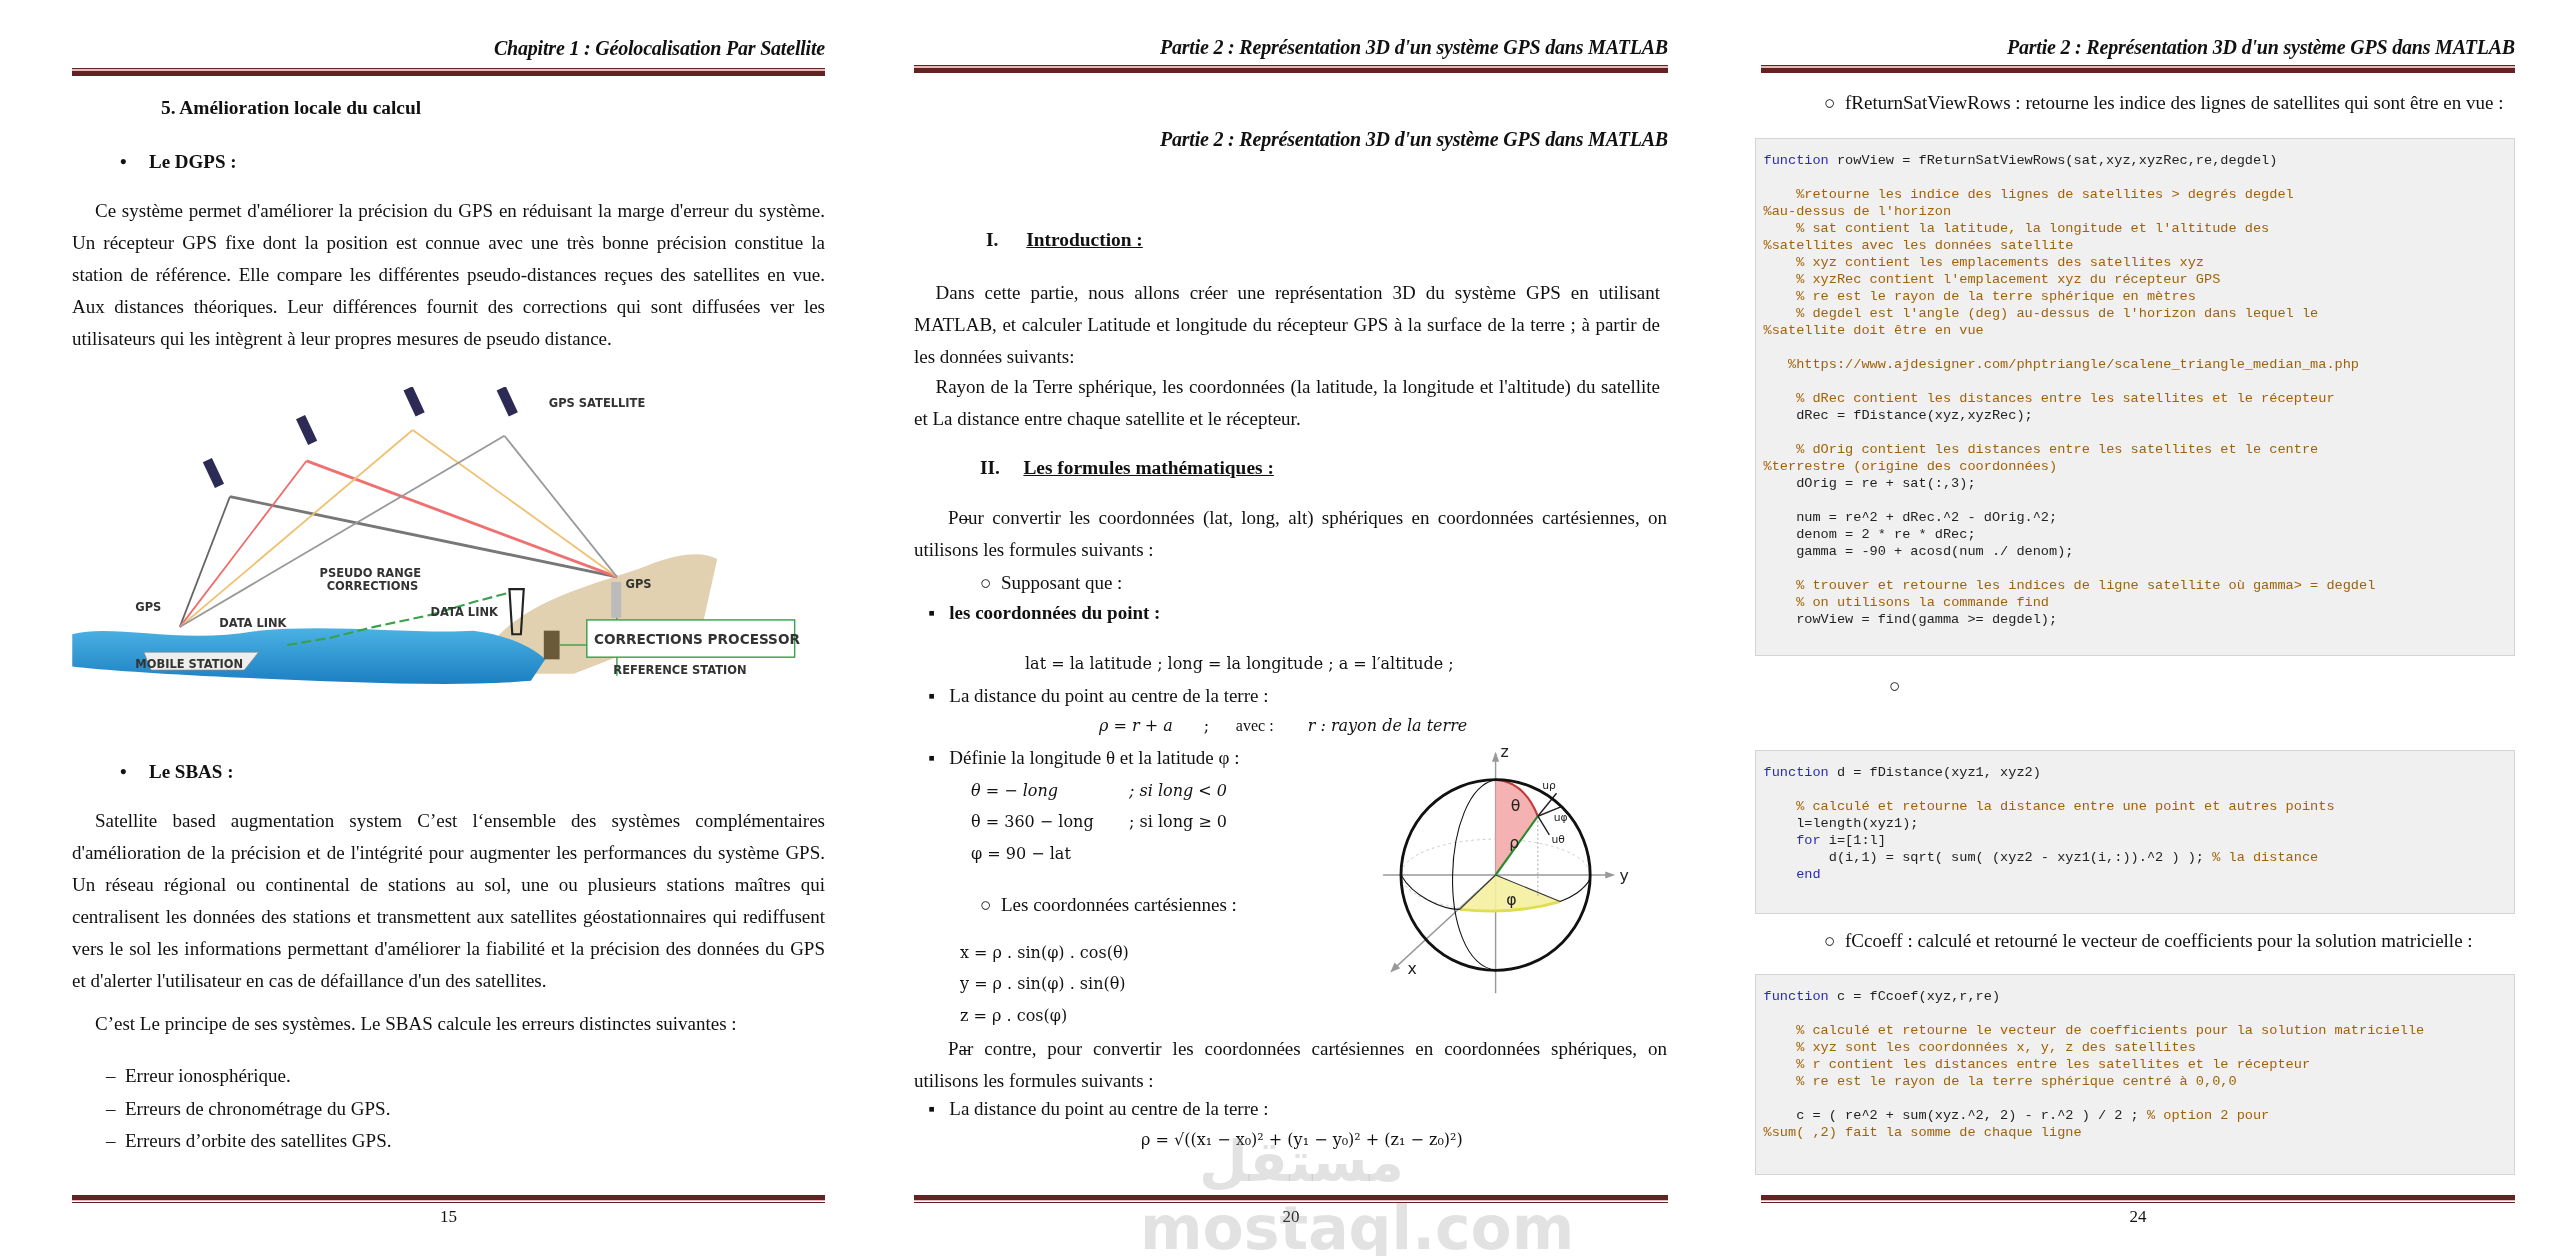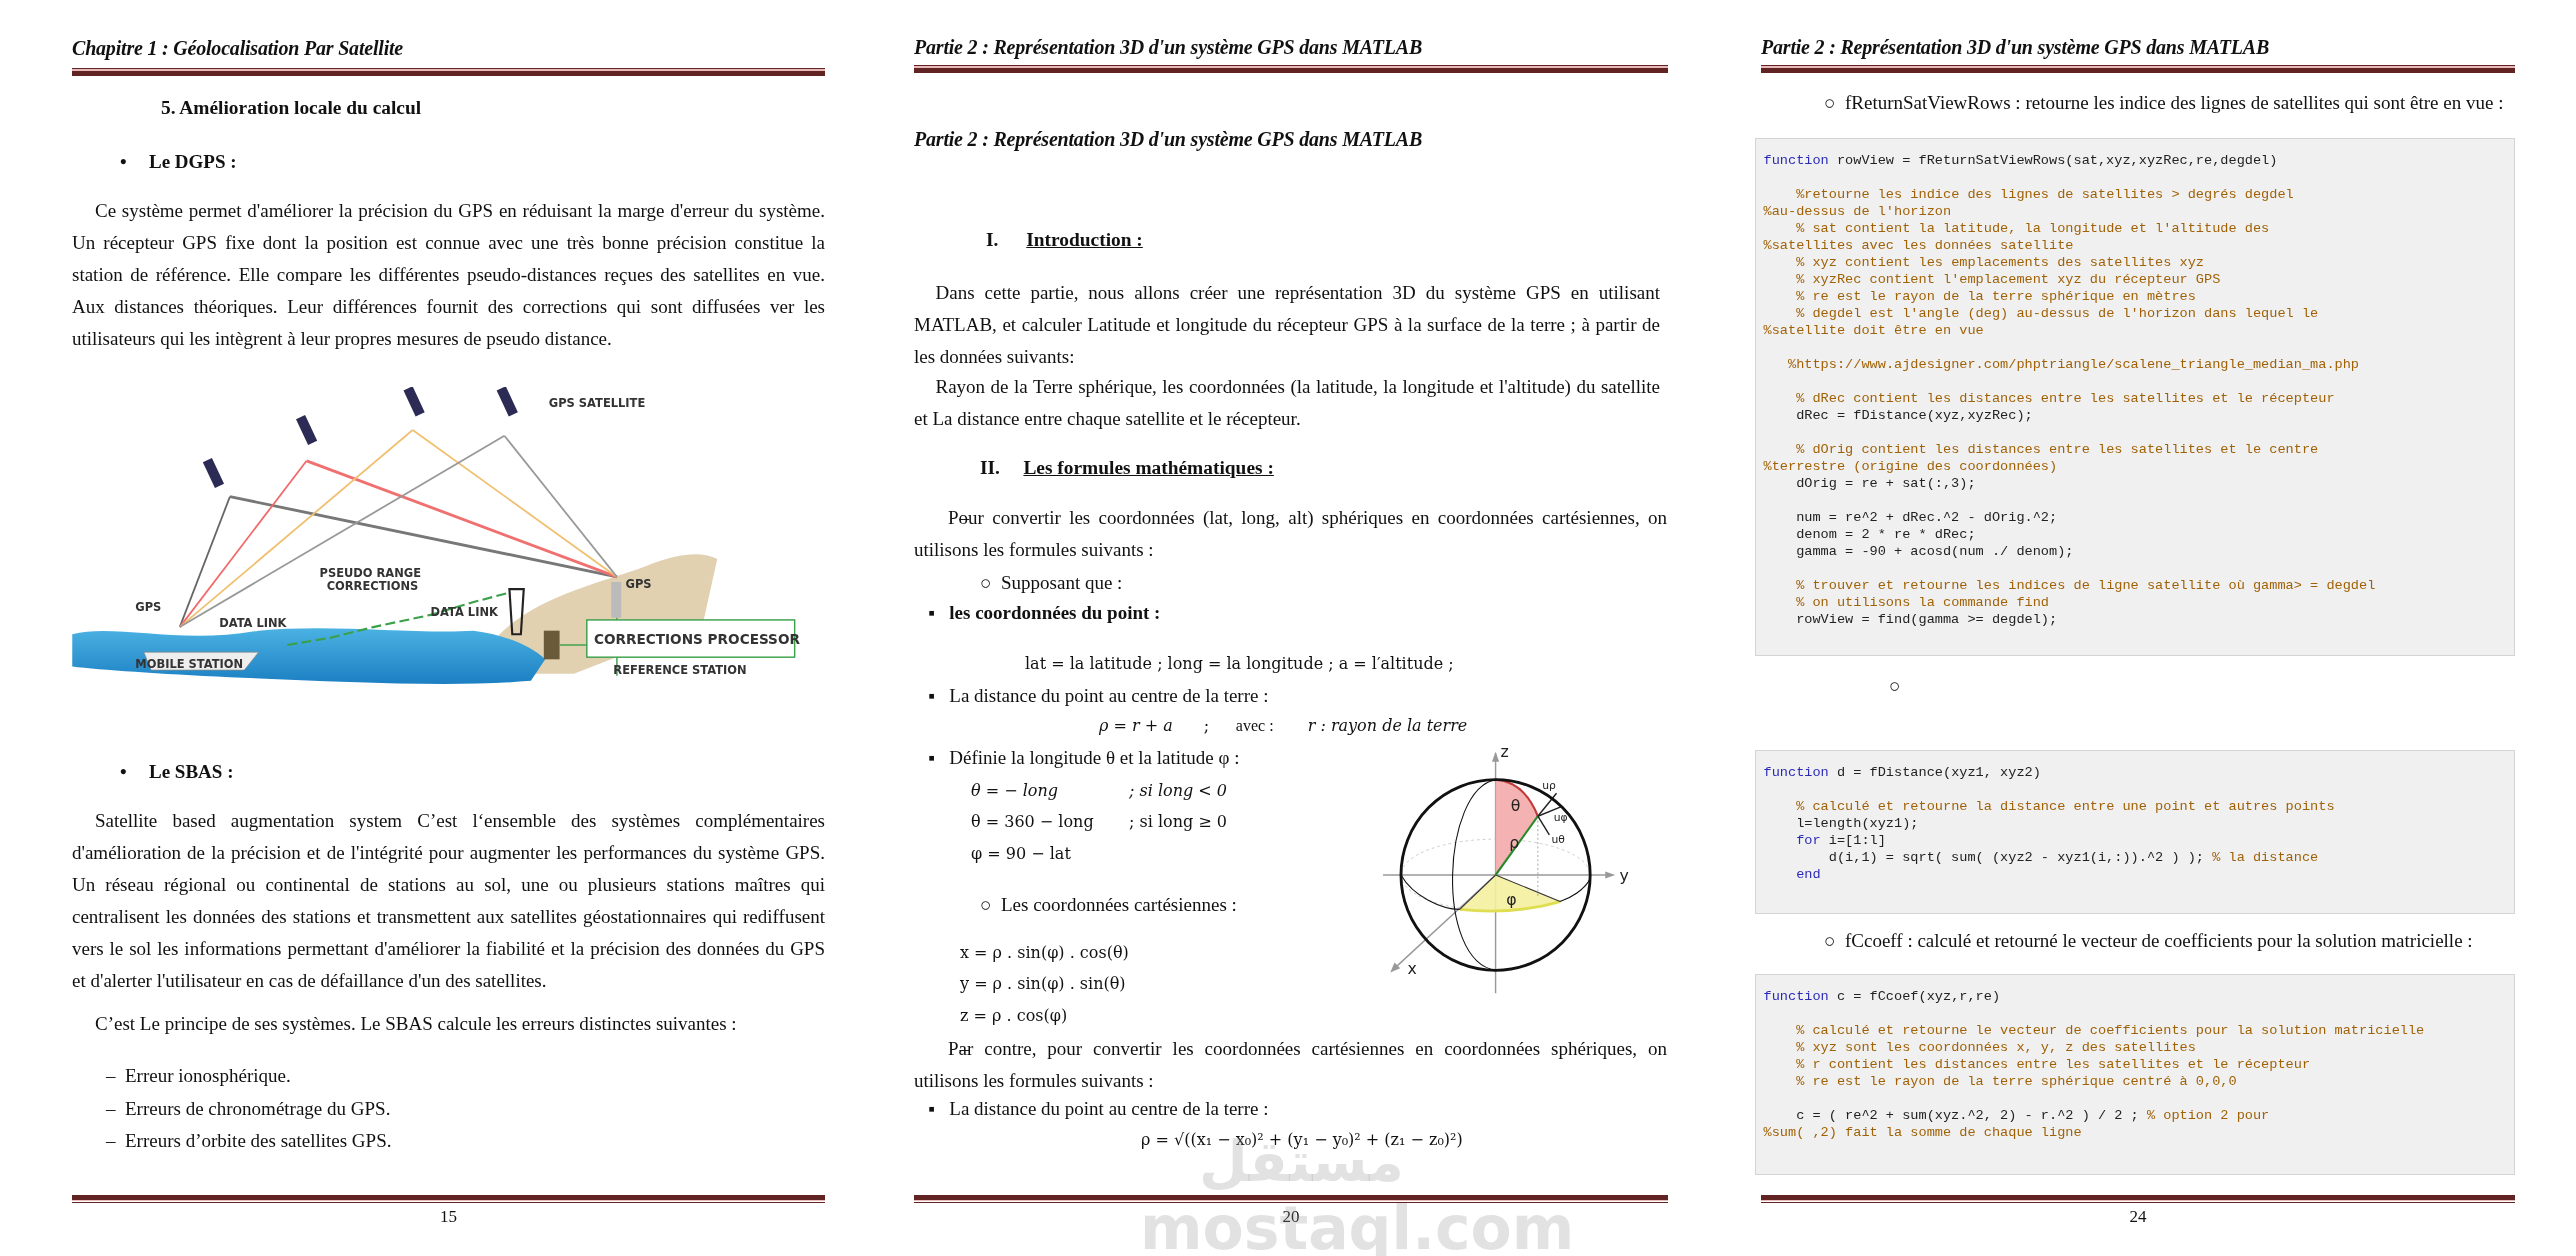--- a/index.html
+++ b/index.html
@@ -1,21 +1,21 @@
 <!DOCTYPE html>
 <html style="font-size:11.5px"><head>
 <meta charset="utf-8">
 <style>
   html, body { margin:0; padding:0; background:#ffffff; }
   body { width:2576px; height:1256px; position:relative; overflow:hidden; font-family:"Liberation Serif", serif; color:#111; }
   .page { position:absolute; top:0; height:1256px; }
   .p1 { left:72px; width:753px; }
   .p2 { left:914px; width:754px; }
   .p3 { left:1761px; width:754px; }
-  .hdr { position:absolute; top:37px; left:0; width:100%; text-align:left; font-style:italic; font-weight:bold; font-size:20px; letter-spacing:-0.2px; }
+  .hdr { position:absolute; top:37px; left:0; width:100%; text-align:right; font-style:italic; font-weight:bold; font-size:20px; letter-spacing:-0.2px; }
   .rule { position:absolute; left:0; width:100%; height:8.6px; }
   .rule .l1 { position:absolute; left:0; right:0; top:0; height:1.4px; background:#622423; }
   .rule .l2 { position:absolute; left:0; right:0; top:1.4px; height:1.4px; background:#e8b9b9; }
   .rule .l3 { position:absolute; left:0; right:0; top:2.9px; height:5px; background:#622423; }
   .rule.top { top:68px; }
   .rule.bot { top:1195px; }
   .rule.bot .l1 { top:0; height:5px; }
   .rule.bot .l2 { top:5px; height:1.4px; }
   .rule.bot .l3 { top:6.5px; height:1.4px; }
   .pnum { position:absolute; top:1207px; left:0; width:100%; text-align:center; font-size:17px; }

